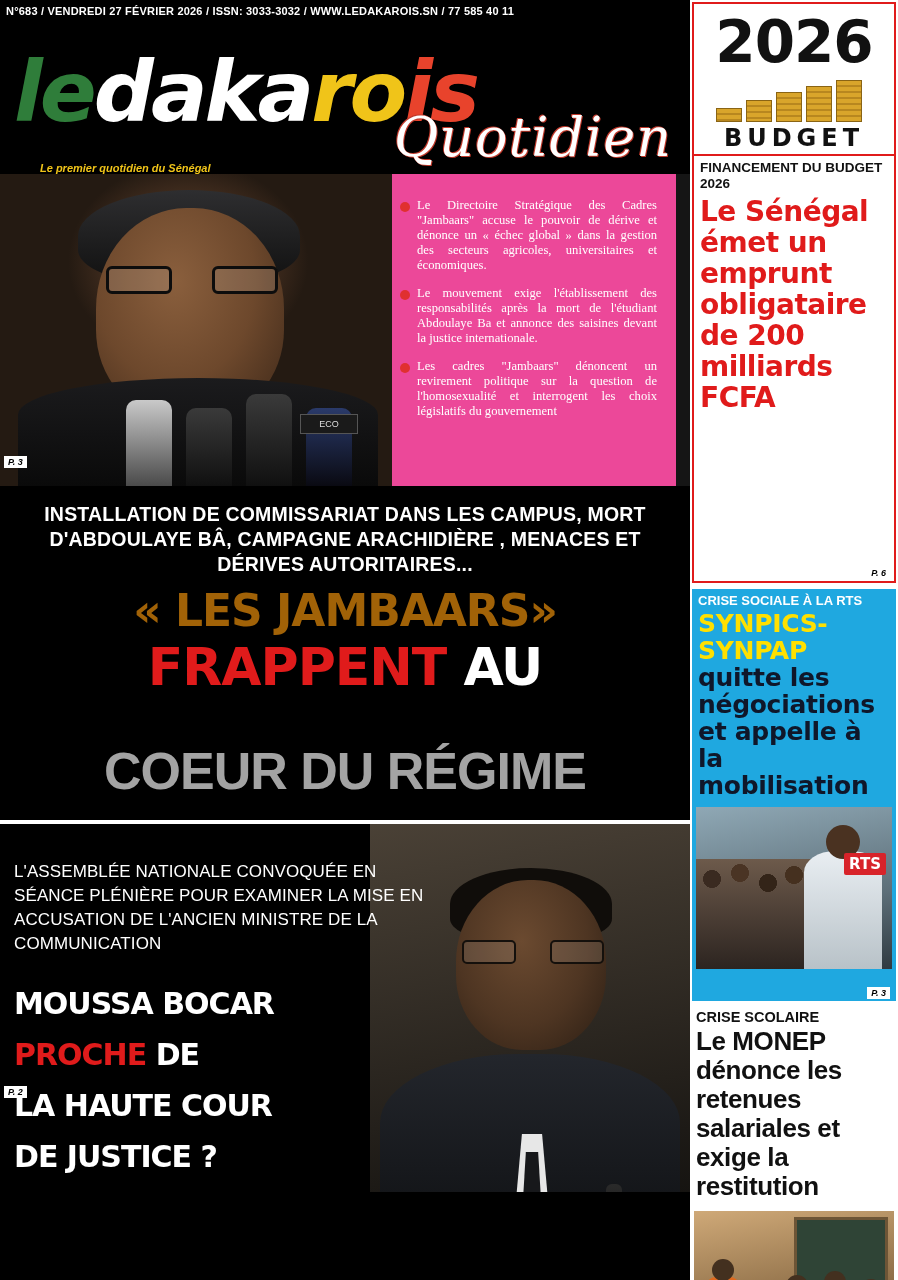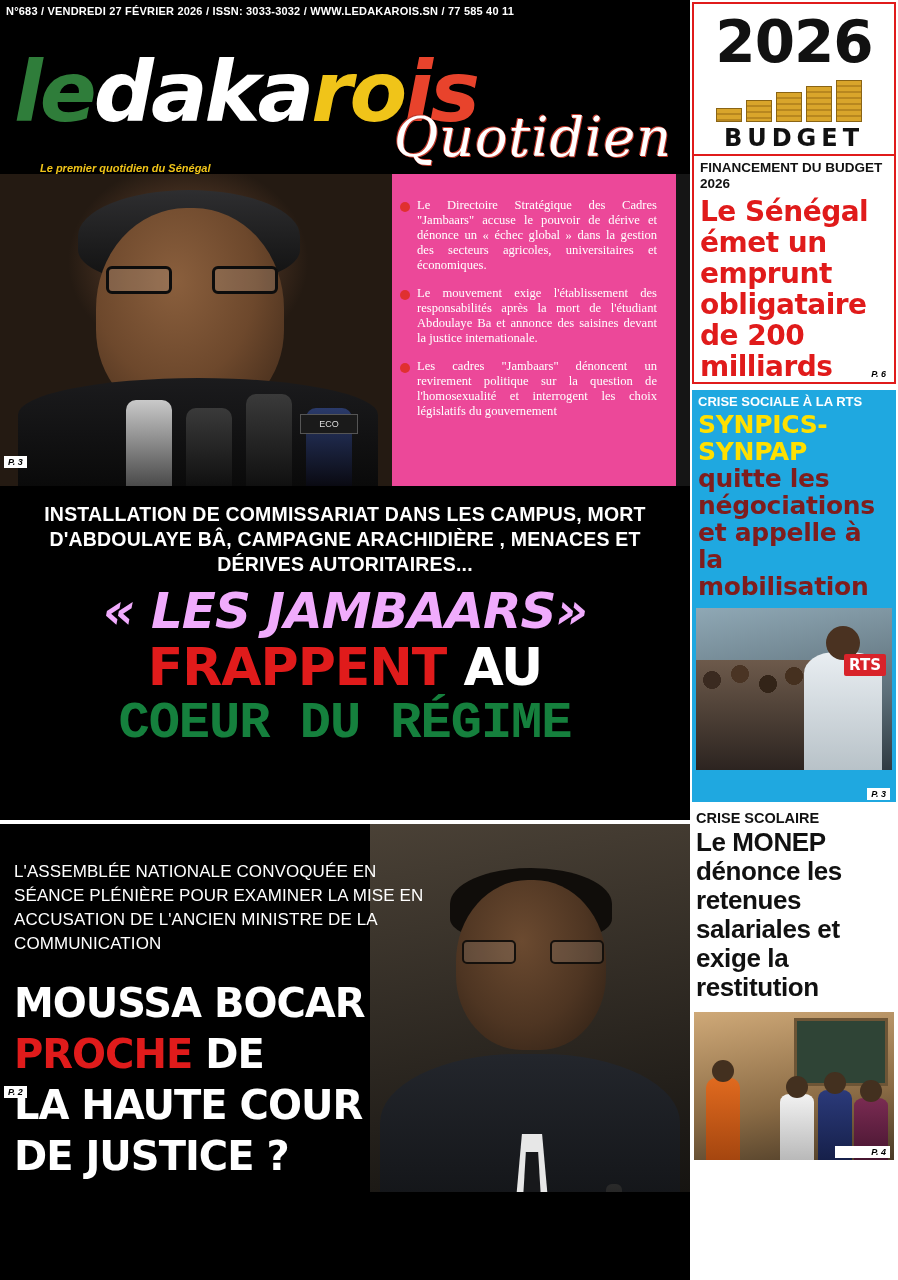--- a/index.html
+++ b/index.html
@@ -175,43 +175,44 @@
     font-weight: bold;
     line-height: 25px;
     letter-spacing: .2px;
     padding: 16px 16px 6px 16px;
   }
   .headline {
     text-align: center;
     padding: 0 8px 12px 8px;
   }
   .hl1 {
-    color: #f0abfc;
-    font-family: "DejaVu Sans", sans-serif;
-    font-weight: bold; font-style: italic;
-    font-size: 50px; line-height: 56px;
+    color: #a16207;
+    font-family: "DejaVu Sans", sans-serif;
+    font-weight: bold; 
+    font-size: 44px; line-height: 56px;
     letter-spacing: -1px;
     white-space: nowrap;
   }
   .hl2 {
     font-family: "DejaVu Sans", sans-serif;
     font-weight: bold;
     font-size: 52px; line-height: 56px;
     letter-spacing: -1px;
     white-space: nowrap;
   }
   .hl2 .red { color: #e01b1b; }
   .hl2 .white { color: #fff; }
   .hl3 {
-    color: #15803d;
-    font-family: Liberation Mono, monospace;
+    color: #a3a3a3;
+    font-family: Liberation Sans, sans-serif;
     font-weight: bold;
     font-size: 52px; line-height: 58px;
     letter-spacing: -1px;
     white-space: nowrap;
+    margin-top: 47px;
   }
 
   
   .bottom-left {
     position: absolute;
     left: 0; top: 820px; width: 690px; height: 372px;
     background: #000;
     border-top: 4px solid #fff;
     overflow: hidden;
   }
@@ -259,41 +260,41 @@
     position: absolute; left: 0; top: 0; width: 440px; padding: 36px 10px 0 14px;
   }
   .bl-kicker {
     color: #fff; font-size: 17px; line-height: 24px; font-weight: normal;
     letter-spacing: .1px;
   }
   .bl-hl {
     margin-top: 22px;
     font-family: "DejaVu Sans", sans-serif;
     font-weight: bold;
-    font-size: 40px; line-height: 51px;
+    font-size: 30px; line-height: 51px;
     letter-spacing: -1px;
     color: #fff;
     white-space: nowrap;
   }
   .bl-hl .red { color: #e01b1b; }
   .bl-pref { left: 4px; top: 262px; }
 
   
   .right-col {
     position: absolute;
     left: 690px; top: 0; width: 208px; height: 1280px;
     background: #ffffff;
   }
 
   .box-budget {
     position: relative;
     margin: 2px 2px 0 2px;
     border: 2px solid #e01b1b;
     background: #fff;
-    height: 382px;
+    height: 581px;
     overflow: hidden;
   }
   .budget-top {
     position: relative;
     height: 152px;
     border-bottom: 2px solid #e01b1b;
     background: #fff;
   }
   .budget-year {
     text-align: center;
@@ -360,21 +361,21 @@
   }
   .rts-hl {
     padding: 2px 6px 4px 6px;
     font-family: "DejaVu Sans", sans-serif;
     font-weight: bold;
     font-size: 25px;
     line-height: 27px;
     letter-spacing: -.3px;
   }
   .rts-hl .yellow { color: #ffe000; }
-  .rts-hl .white { color: #7f1d1d; margin-left: 17px; }
+  .rts-hl .white { color: #0f172a; margin-left: 17px; }
   .rts-photo {
     position: relative;
     margin: 4px 4px 0 4px;
     height: 162px;
     background: linear-gradient(170deg,#8fa8b5 0%, #5d6f79 60%, #2f3a41 100%);
     overflow: hidden;
   }
   .rts-crowd {
     position: absolute; left: 0; bottom: 0; width: 120px; height: 110px;
     background:

